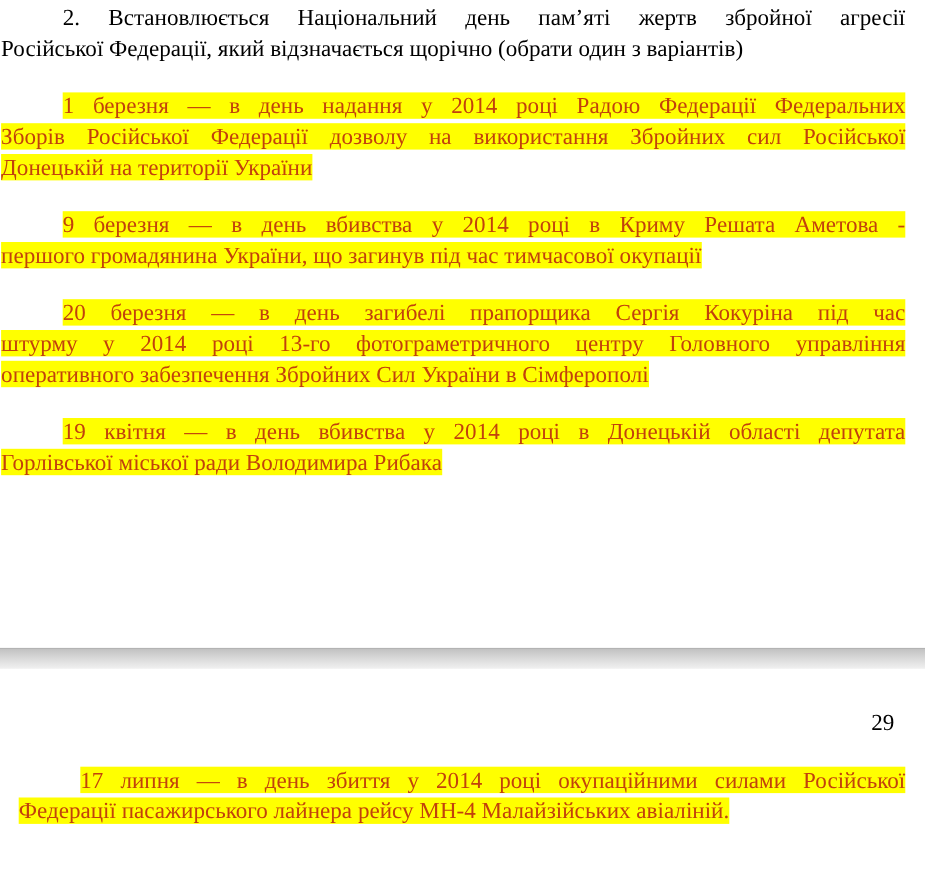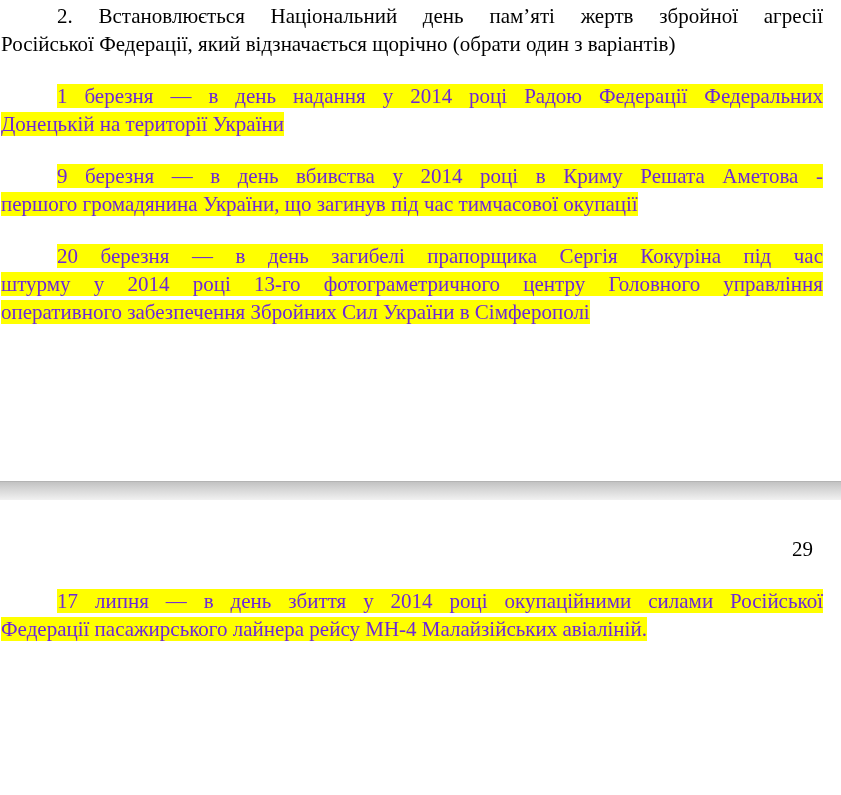--- a/index.html
+++ b/index.html
@@ -18,35 +18,36 @@
     padding: 2px 18px 0 1px;
   }
   .para {
     margin: 0;
   }
   .page1-body .para + .para {
     margin-top: 24px;
   }
   .page2-body .para {
     margin-top: 22px;
+    padding-left: 16px;
   }
   .line {
     font-size: 21px;
     line-height: 28px;
     text-align: justify;
   }
   .line.stretch {
     text-align-last: justify;
   }
   .line.indent {
     text-indent: 56px;
   }
   .hl {
     background: #ffff00;
-    color: #6d28d9;
+    color: #c2410c;
   }
   .plain {
     background: transparent;
   }
   .spacer-to-break {
     height: 155px;
   }
   .page-break-divider {
     height: 19px;
     width: 841px;
@@ -66,30 +67,35 @@
 
 <main>
 
   <section class="page-content page1-body">
       <div class="para">
         <div class="line indent stretch"><span class="plain">2. Встановлюється Національний день пам’яті жертв збройної агресії</span></div>
         <div class="line"><span class="plain">Російської Федерації, який відзначається щорічно (обрати один з варіантів)</span></div>
       </div>
       <div class="para">
         <div class="line indent stretch"><span class="hl">1 березня — в день надання у 2014 році Радою Федерації Федеральних</span></div>
+        <div class="line stretch"><span class="hl">Зборів Російської Федерації дозволу на використання Збройних сил Російської</span></div>
         <div class="line"><span class="hl">Донецькій на території України</span></div>
       </div>
       <div class="para">
         <div class="line indent stretch"><span class="hl">9 березня — в день вбивства у 2014 році в Криму Решата Аметова -</span></div>
         <div class="line"><span class="hl">першого громадянина України, що загинув під час тимчасової окупації</span></div>
       </div>
       <div class="para">
         <div class="line indent stretch"><span class="hl">20 березня — в день загибелі прапорщика Сергія Кокуріна під час</span></div>
         <div class="line stretch"><span class="hl">штурму у 2014 році 13-го фотограметричного центру Головного управління</span></div>
         <div class="line"><span class="hl">оперативного забезпечення Збройних Сил України в Сімферополі</span></div>
+      </div>
+      <div class="para">
+        <div class="line indent stretch"><span class="hl">19 квітня — в день вбивства у 2014 році в Донецькій області депутата</span></div>
+        <div class="line"><span class="hl">Горлівської міської ради Володимира Рибака</span></div>
       </div>
     </section>
 
   <div class="spacer-to-break"></div>
 
   <div class="page-break-divider"></div>
 
   <div class="page-number-row">
     <span>29</span>
   </div>

